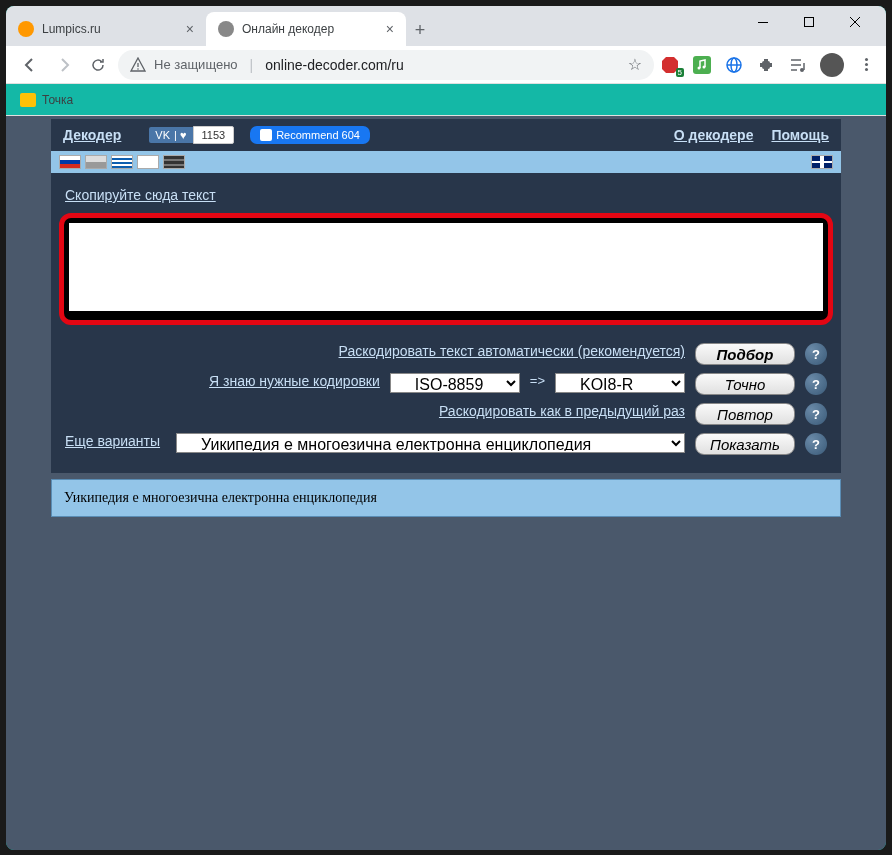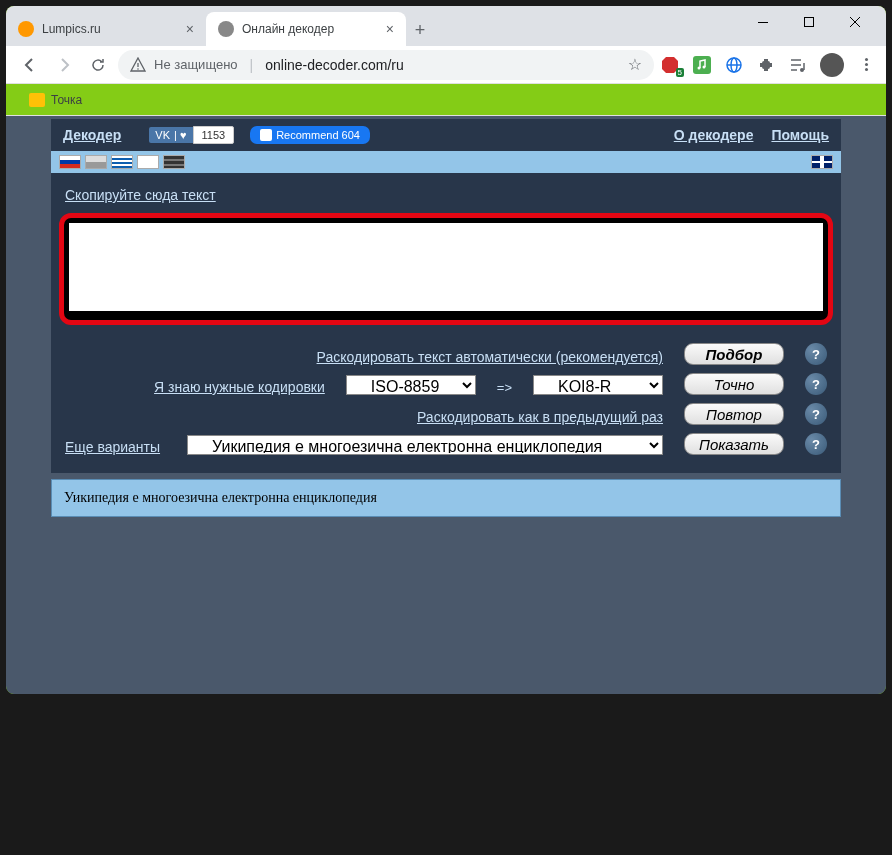--- a/index.html
+++ b/index.html
@@ -4,23 +4,23 @@
 <style>
 * { margin: 0; padding: 0; box-sizing: border-box; }
 body {
   font-family: Arial, sans-serif;
   background: #1a1a1a;
   width: 892px;
   height: 855px;
   overflow: hidden;
 }
 .chrome-window {
-  background: #84cc16;
+  background: #14b8a6;
   width: 880px;
-  height: 688px;
+  height: 844px;
   margin: 6px;
   border-radius: 8px;
   overflow: hidden;
   display: flex;
   flex-direction: column;
 }
 .titlebar {
   background: #dee1e6;
   height: 40px;
   display: flex;
@@ -162,21 +162,21 @@
 .menu-dots span {
   width: 3px;
   height: 3px;
   background: #5f6368;
   border-radius: 50%;
 }
 .bookmarks-bar {
   height: 32px;
   display: flex;
   align-items: center;
-  padding: 0 23px;
+  padding: 0 14px;
   gap: 6px;
   font-size: 12px;
   color: #3c4043;
   border-bottom: 1px solid #e0e0e0;
 }
 .bookmark-folder {
   width: 16px;
   height: 14px;
   background: #ffc107;
   border-radius: 2px;
@@ -316,22 +316,22 @@
   width: 100%;
   resize: none;
   padding: 6px;
   font-size: 13px;
 }
 .form-rows {
   margin: 14px 14px 0;
 }
 .form-row {
   display: flex;
-  align-items: flex-end;
-  gap: 21px;
+  align-items: flex-start;
+  gap: 10px;
   padding: 4px 0;
 }
 .row-label {
   flex: 1;
   text-align: right;
   color: #c8dff5;
   font-size: 14px;
   text-decoration: underline;
 }
 .row-select {

